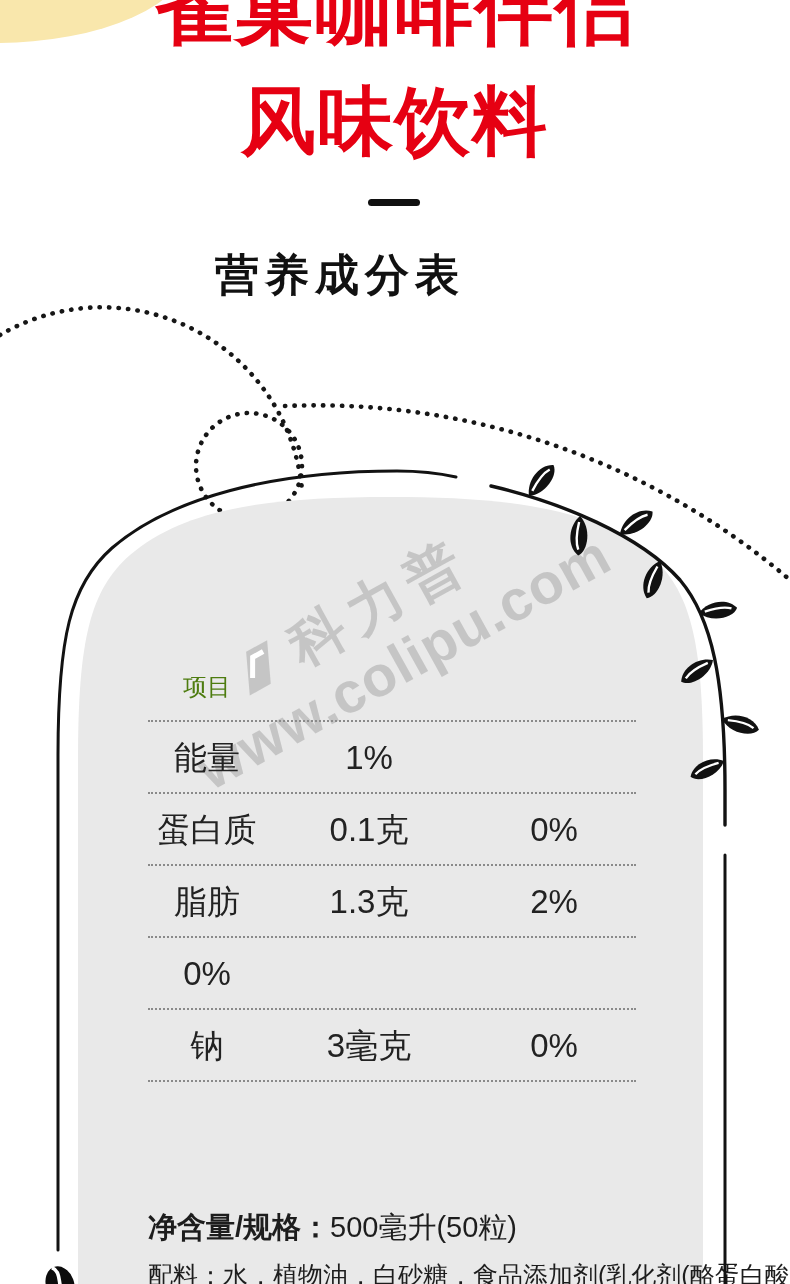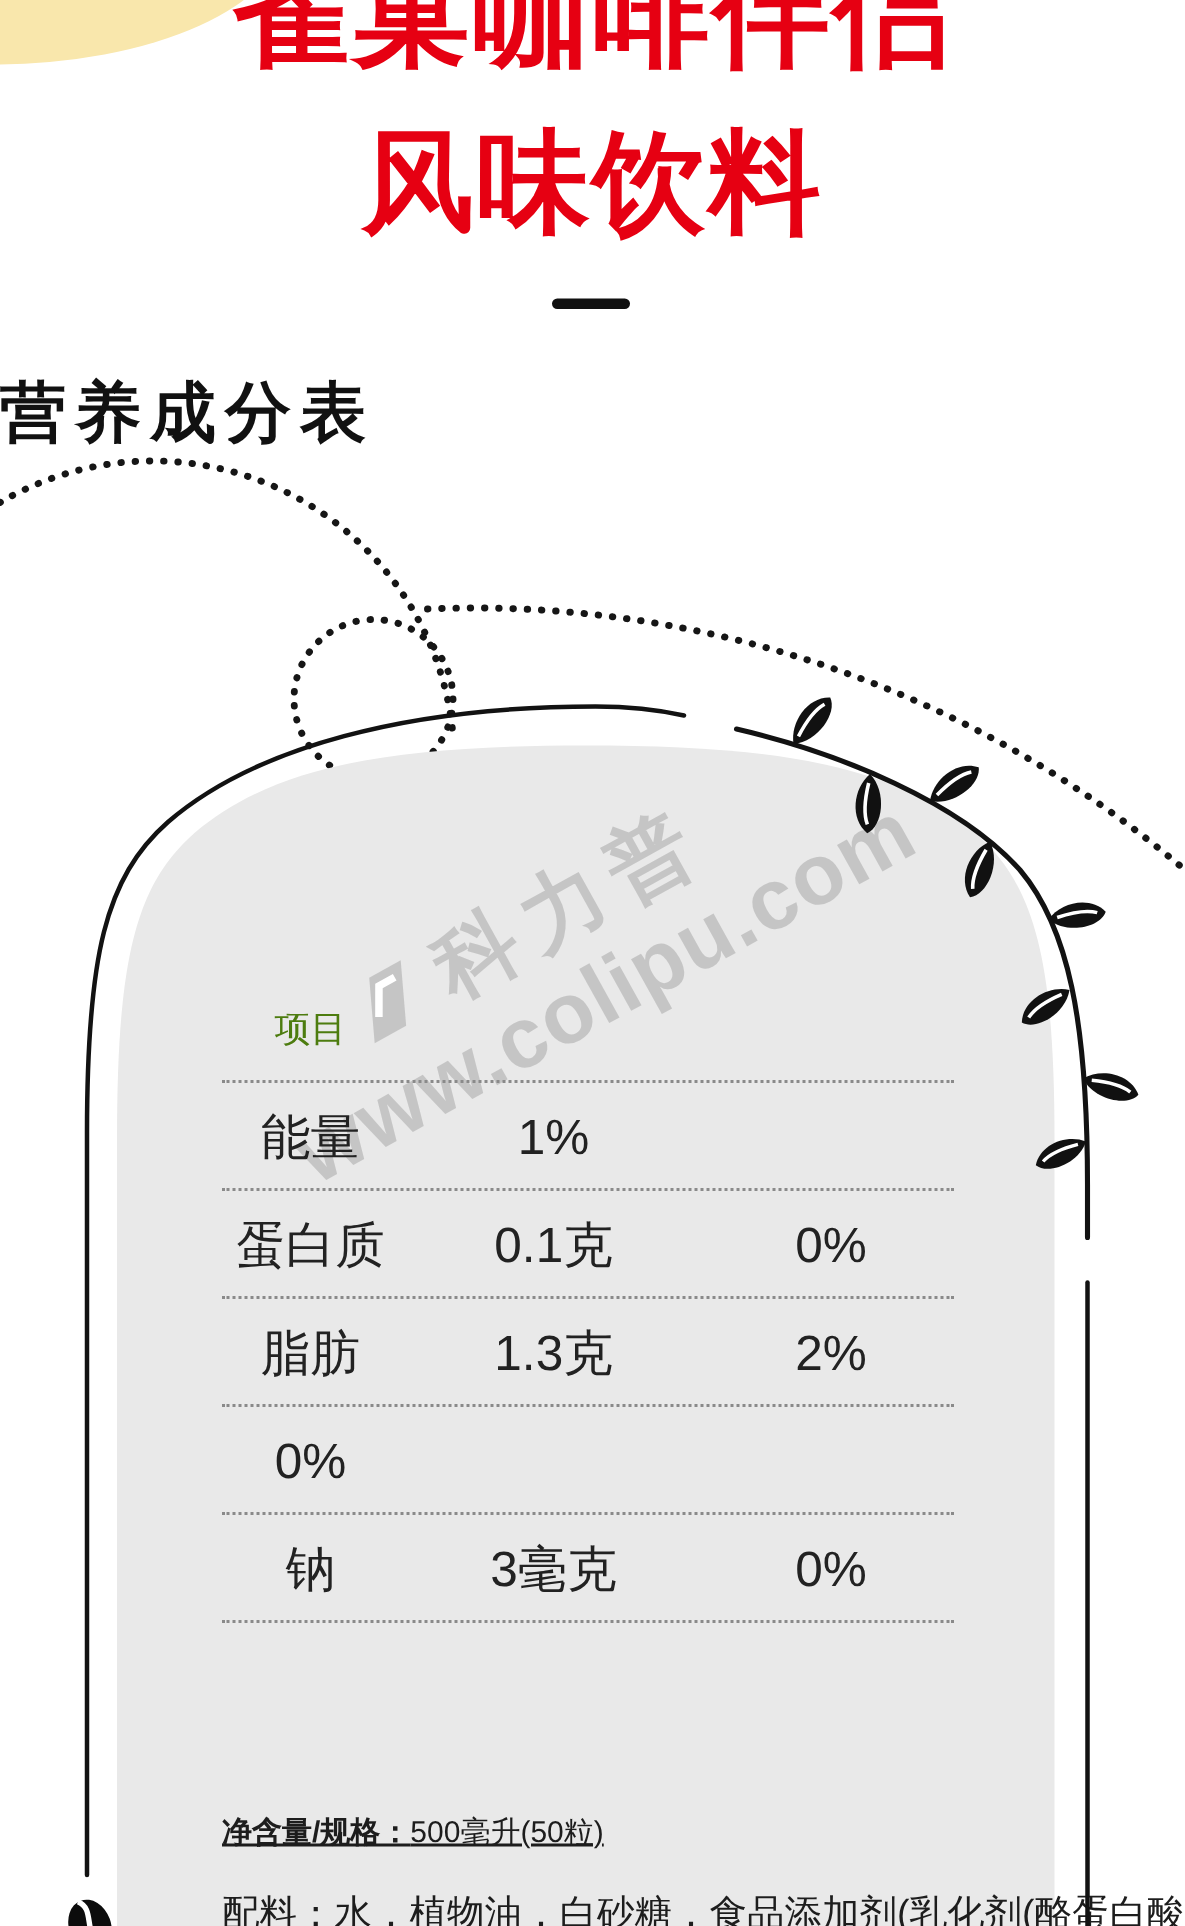--- a/index.html
+++ b/index.html
@@ -33,34 +33,34 @@
   .wm-row2{font-size:57px;font-weight:700;letter-spacing:1px;line-height:1;margin-top:8px;}
   .wm-logo{width:54px;height:54px;flex:0 0 auto;}
 
   
   .title-line{position:absolute;left:0;width:790px;text-align:center;z-index:2;
     color:var(--accent-red);font-weight:900;line-height:1;white-space:nowrap;}
   .title-line.l1{top:-30px;font-size:78px;letter-spacing:2px;}
   .title-line.l2{top:84px;font-size:75px;letter-spacing:2px;}
   .title-dash{position:absolute;left:368px;top:199px;width:52px;height:7px;
     background:#101010;border-radius:4px;z-index:2;}
-  .section-title{position:absolute;left:0;top:246px;width:680px;text-align:left;
+  .section-title{position:absolute;left:0;top:246px;width:680px;text-align:center;
     font-size:44px;font-weight:900;letter-spacing:6px;color:#111;z-index:2;white-space:nowrap;}
 
   
   .panel-table{position:absolute;left:148px;top:652px;width:488px;z-index:2;}
   .t-row{display:grid;grid-template-columns:118px 206px 164px;
     height:72px;line-height:72px;text-align:center;
     font-size:33px;color:#222;border-bottom:2px dotted #8a8a8a;}
   .t-row.header{height:70px;line-height:70px;font-size:24px;color:#4d7c0f;gap:16px;}
   .t-row span{white-space:nowrap;overflow:visible;}
 
   
   .net-content{position:absolute;left:148px;top:1208px;z-index:2;
-    font-size:20px;color:#1d1d1d;white-space:nowrap;text-decoration:underline;}
+    font-size:29px;color:#1d1d1d;white-space:nowrap;}
   .net-content .lbl{font-weight:700;}
   .ingredients{position:absolute;left:148px;top:1259px;z-index:2;
     font-size:25px;color:#1d1d1d;white-space:nowrap;}
 </style>
 </head>
 <body>
 
 <svg id="decor-under" class="decor" viewBox="0 0 790 1284">
   <ellipse cx="-5" cy="-45" rx="195" ry="88" fill="#f9e7ac"></ellipse>
   <g fill="none" stroke="#161616" stroke-width="4.6" stroke-dasharray="0.3 9.2" stroke-linecap="round">

